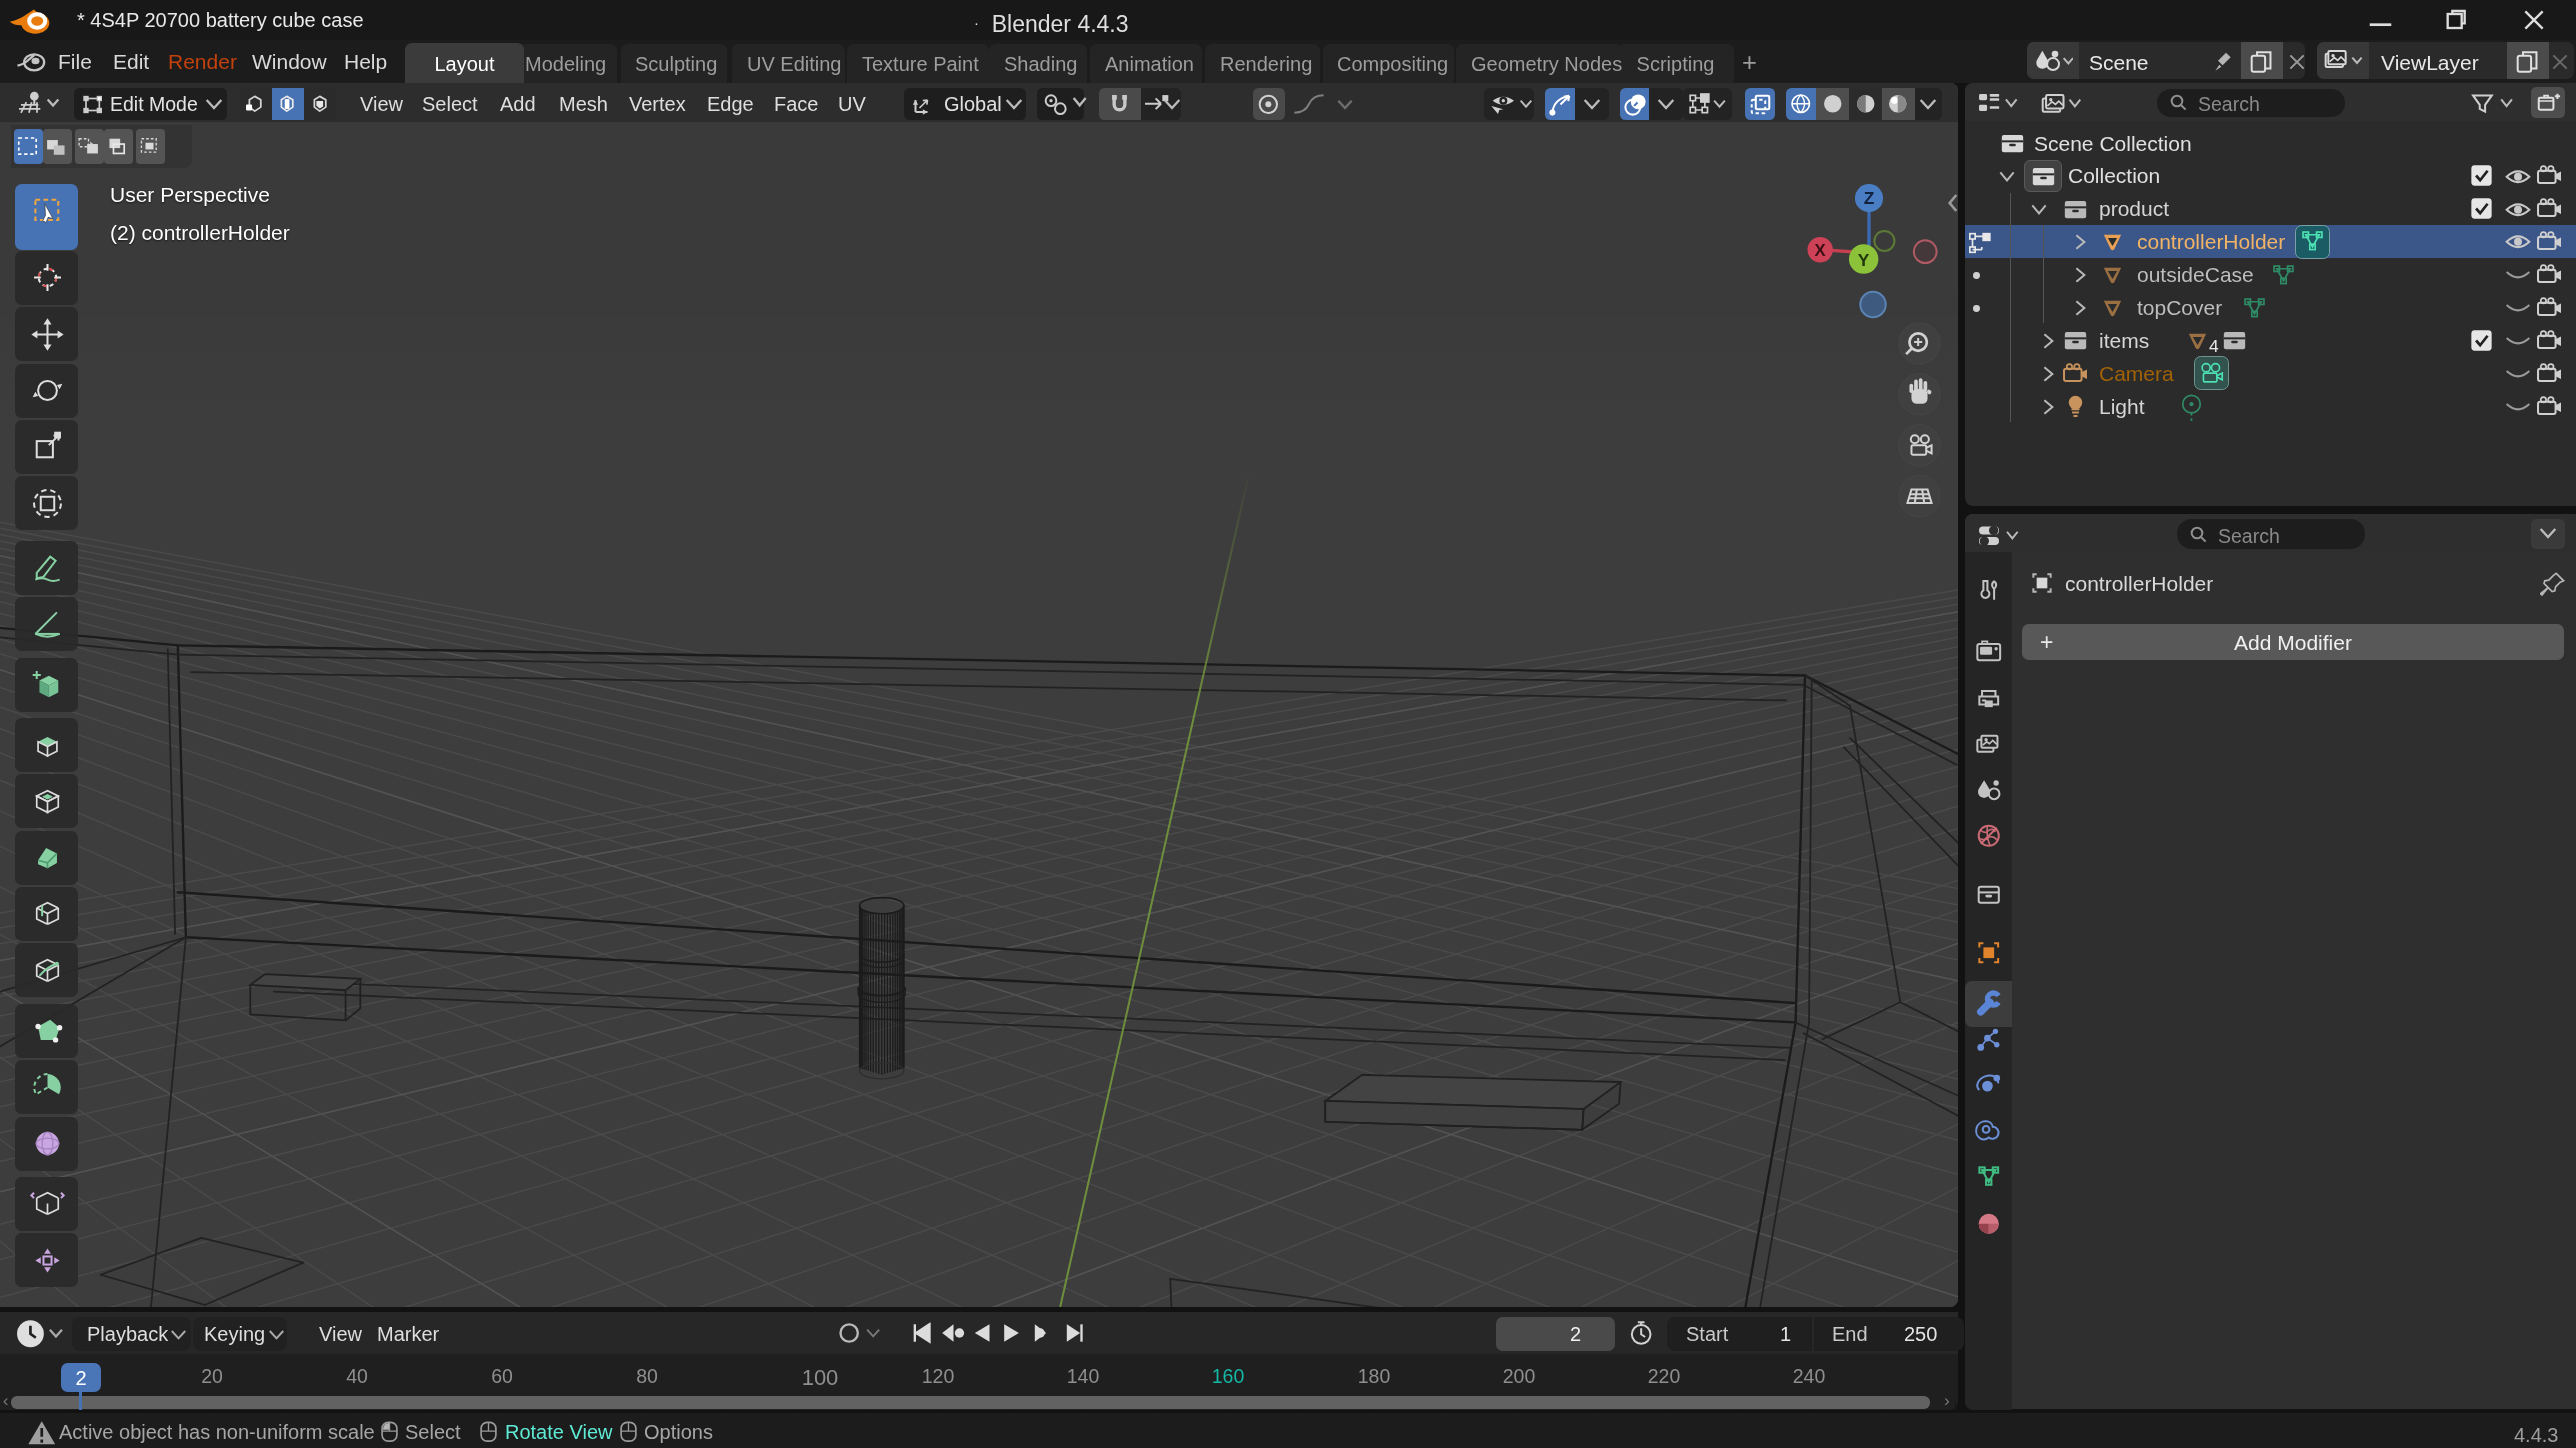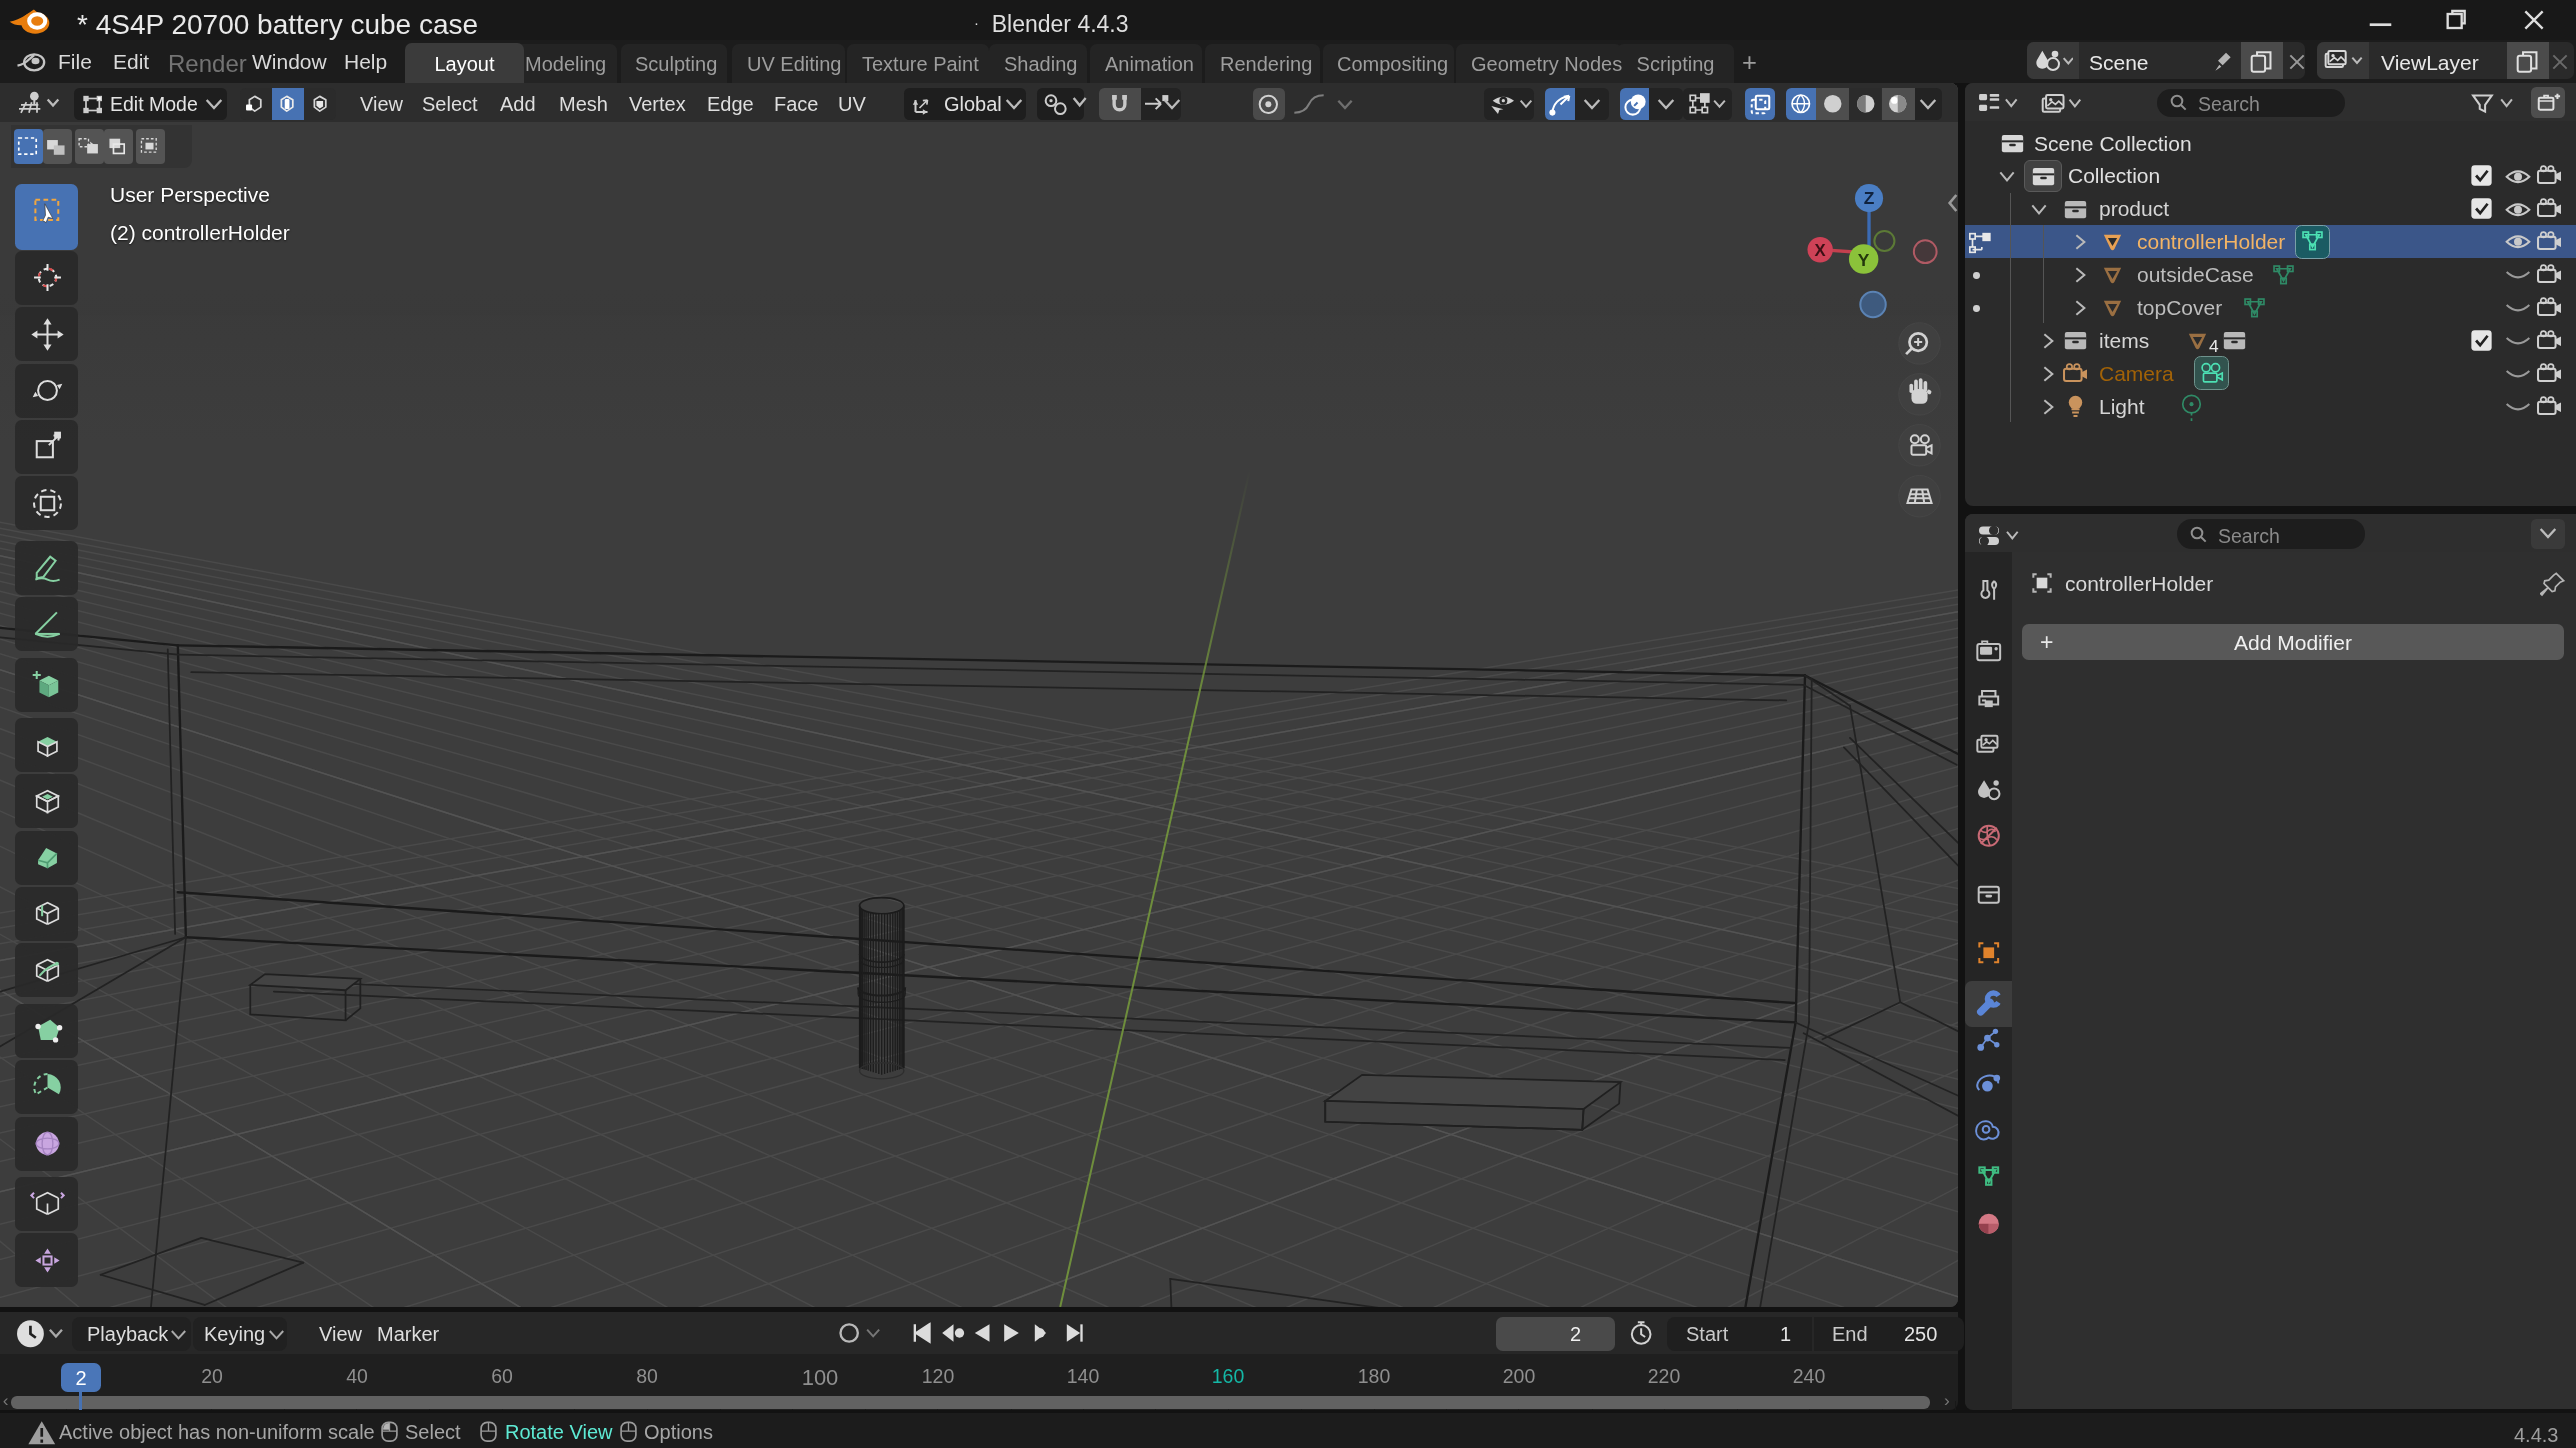--- a/index.html
+++ b/index.html
@@ -6,41 +6,41 @@
 .abs { position:absolute; }
 .txt { position:absolute; white-space:nowrap; }
 </style></head><body>
 
 <div class="abs" style="left:0;top:0;width:2576px;height:40px;background:#181818"></div>
 <div class="abs" style="left:6.7px;top:4px"><svg width="47" height="34" viewBox="0 0 70 50" style="">
       <path d="M4 26 Q16 24 28 16 L40 8 L52 18 L30 30 Q14 34 4 26 Z" fill="#e87d0d"></path>
       <ellipse cx="42" cy="28" rx="21" ry="16" fill="#e87d0d"></ellipse>
       <ellipse cx="45" cy="25" rx="12" ry="10" fill="none" stroke="#fff" stroke-width="6"></ellipse>
     </svg></div>
-<div class="txt" style="left:77px;top:9.4px;font-size:28px;color:#e9e9e9">* 4S4P 20700 battery cube case</div>
+<div class="txt" style="left:77px;top:9.4px;font-size:20px;color:#e9e9e9">* 4S4P 20700 battery cube case</div>
 <div class="txt" style="left:974px;top:10.7px;font-size:23px;color:#dfdfdf"><span style="font-size:14.8px;vertical-align:4px">·</span>&nbsp; Blender 4.4.3</div>
 <div class="abs" style="left:2367px;top:17.4px"><svg width="27" height="5.4" viewBox="0 0 40 8" style="">
       <rect x="4" y="2" width="32" height="4" fill="#ddd"></rect>
     </svg></div>
 <div class="abs" style="left:2445px;top:8px"><svg width="24" height="24" viewBox="0 0 36 36" style="">
       <rect x="4" y="9" width="21" height="21" fill="none" stroke="#ddd" stroke-width="3.5"></rect>
       <path d="M11 9 V4.5 H29.5 V23 H25" fill="none" stroke="#ddd" stroke-width="3.5"></path>
     </svg></div>
 <div class="abs" style="left:2522px;top:8px"><svg width="24" height="24" viewBox="0 0 36 36" style="">
       <path d="M5 5 L31 31 M31 5 L5 31" stroke="#ddd" stroke-width="3.5"></path>
     </svg></div>
 <div class="abs" style="left:0;top:40px;width:2576px;height:43px;background:#1c1c1c"></div>
 <div class="abs" style="left:16px;top:47px"><svg width="31" height="28" viewBox="0 0 46 42" style="">
       <ellipse cx="27" cy="23" rx="15" ry="12" fill="none" stroke="#c4c4c4" stroke-width="3.5"></ellipse>
       <ellipse cx="29" cy="21" rx="6" ry="5" fill="#c4c4c4"></ellipse>
       <path d="M2 28 Q12 26 20 18 L27 12" fill="none" stroke="#c4c4c4" stroke-width="3.5"></path>
     </svg></div>
 <div class="txt" style="left:58px;top:50px;font-size:21px;color:#dadada">File</div>
 <div class="txt" style="left:113px;top:50px;font-size:21px;color:#dadada">Edit</div>
-<div class="txt" style="left:168px;top:50px;font-size:24px;color:#737373">Render</div>
+<div class="txt" style="left:168px;top:50px;font-size:21px;color:#c2410c">Render</div>
 <div class="txt" style="left:252px;top:50px;font-size:21px;color:#dadada">Window</div>
 <div class="txt" style="left:344px;top:50px;font-size:21px;color:#dadada">Help</div>
 <div class="abs" style="left:511px;top:44px;width:106px;height:39px;background:#242424;border-radius:6.7px 6.7px 0 0"></div>
 <div class="abs" style="left:621px;top:44px;width:106px;height:39px;background:#242424;border-radius:6.7px 6.7px 0 0"></div>
 <div class="abs" style="left:732px;top:44px;width:113px;height:39px;background:#242424;border-radius:6.7px 6.7px 0 0"></div>
 <div class="abs" style="left:847px;top:44px;width:142px;height:39px;background:#242424;border-radius:6.7px 6.7px 0 0"></div>
 <div class="abs" style="left:989px;top:44px;width:98px;height:39px;background:#242424;border-radius:6.7px 6.7px 0 0"></div>
 <div class="abs" style="left:1090px;top:44px;width:112px;height:39px;background:#242424;border-radius:6.7px 6.7px 0 0"></div>
 <div class="abs" style="left:1205px;top:44px;width:115px;height:39px;background:#242424;border-radius:6.7px 6.7px 0 0"></div>
 <div class="abs" style="left:1323px;top:44px;width:131px;height:39px;background:#242424;border-radius:6.7px 6.7px 0 0"></div>

